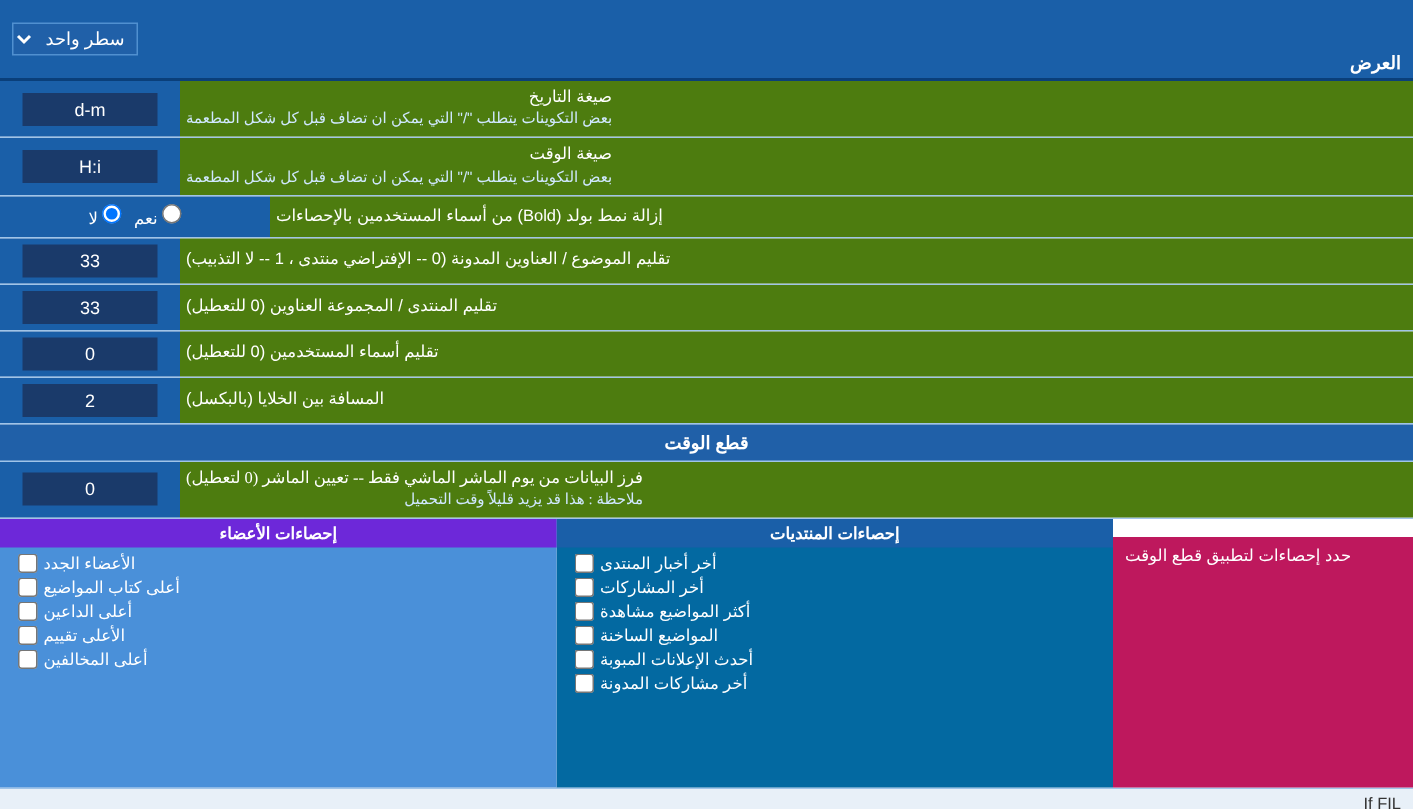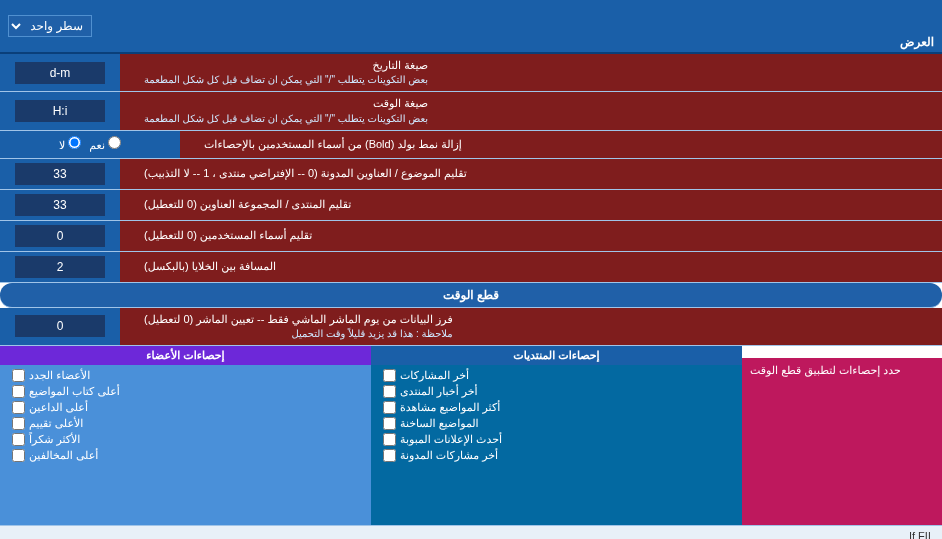--- a/index.html
+++ b/index.html
@@ -14,23 +14,23 @@
       width: 942px;
       background: #fff;
     }
     .row {
       display: flex;
       align-items: stretch;
       border-bottom: 1px solid #a0c4e8;
       min-height: 28px;
     }
     .label-cell {
-      background: #7f1d1d;
-      color: #fff;
-      padding: 4px 24px;
+      background: #4d7c0f;
+      color: #fff;
+      padding: 4px 4px;
       display: flex;
       align-items: center;
       justify-content: flex-end;
       text-align: right;
       font-size: 11px;
       line-height: 1.4;
     }
     .label-cell .sub-text {
       font-size: 10px;
       color: #d0e8ff;
@@ -68,21 +68,20 @@
       align-items: center;
     }
     .section-header {
       background: #2060a8;
       color: #fff;
       font-weight: bold;
       text-align: center;
       padding: 5px;
       font-size: 12px;
       border-bottom: 1px solid #a0c4e8;
-      border-radius: 12px;
     }
     .checkbox-row {
       display: flex;
       align-items: center;
       justify-content: flex-end;
       margin-bottom: 3px;
       color: #fff;
       font-size: 11px;
     }
     .checkbox-row input[type="checkbox"] {
@@ -191,21 +190,21 @@
     <div class="input-cell" style="width:120px;">
       <input class="input-field" type="text" style="width: 90px;" value="2">
     </div>
   </div>
 
   <div class="section-header">
     <span>قطع الوقت</span>
   </div>
 
   <div class="row">
-    <div class="label-cell" style="flex:1;">
+    <div class="label-cell" style="flex:1;font-family:Liberation Serif, serif;">
       <div>
         <span>فرز البيانات من يوم الماشر الماشي فقط -- تعيين الماشر (0 لتعطيل)</span><br>
         <span class="sub-text">ملاحظة : هذا قد يزيد قليلاً وقت التحميل</span>
       </div>
     </div>
     <div class="input-cell" style="width:120px;">
       <input class="input-field" type="text" style="width: 90px;" value="0">
     </div>
   </div>
 
@@ -214,25 +213,25 @@
     <div style="background:#be185d;color:#fff;display:flex;align-items:flex-start;justify-content:flex-end;padding:6px 8px;width:200px;font-size:11px;margin-top:12px;">
       <span>حدد إحصاءات لتطبيق قطع الوقت</span>
     </div>
 
     <div style="flex:1;background:#0369a1;">
       <div style="background:#1a5fa8;color:#fff;text-align:center;padding:3px;font-size:11px;font-weight:bold;">
         <span>إحصاءات المنتديات</span>
       </div>
       <div style="padding:4px 8px;">
         <div class="checkbox-row">
+          <span>أخر أخبار المنتدى</span>
+          <input type="checkbox" style="margin-right: 4px;">
+        </div>
+        <div class="checkbox-row">
           <span>أخر المشاركات</span>
-          <input type="checkbox" style="margin-right: 4px;">
-        </div>
-        <div class="checkbox-row">
-          <span>أخر أخبار المنتدى</span>
           <input type="checkbox" style="margin-right: 4px;">
         </div>
         <div class="checkbox-row">
           <span>أكثر المواضيع مشاهدة</span>
           <input type="checkbox" style="margin-right: 4px;">
         </div>
         <div class="checkbox-row">
           <span>المواضيع الساخنة</span>
           <input type="checkbox" style="margin-right: 4px;">
         </div>
@@ -262,24 +261,20 @@
         </div>
         <div class="checkbox-row">
           <span>أعلى الداعين</span>
           <input type="checkbox" style="margin-right: 4px;">
         </div>
         <div class="checkbox-row">
           <span>الأعلى تقييم</span>
           <input type="checkbox" style="margin-right: 4px;">
         </div>
         <div class="checkbox-row">
-          <span>الأكثر شكراً</span>
-          <input type="checkbox" style="margin-right: 4px;">
-        </div>
-        <div class="checkbox-row">
           <span>أعلى المخالفين</span>
           <input type="checkbox" style="margin-right: 4px;">
         </div>
       </div>
     </div>
   </div>
 
   <div style="background:#e8f0f8;padding:4px 8px;font-size:11px;color:#333;">
     <span>If FIL</span>
   </div>

